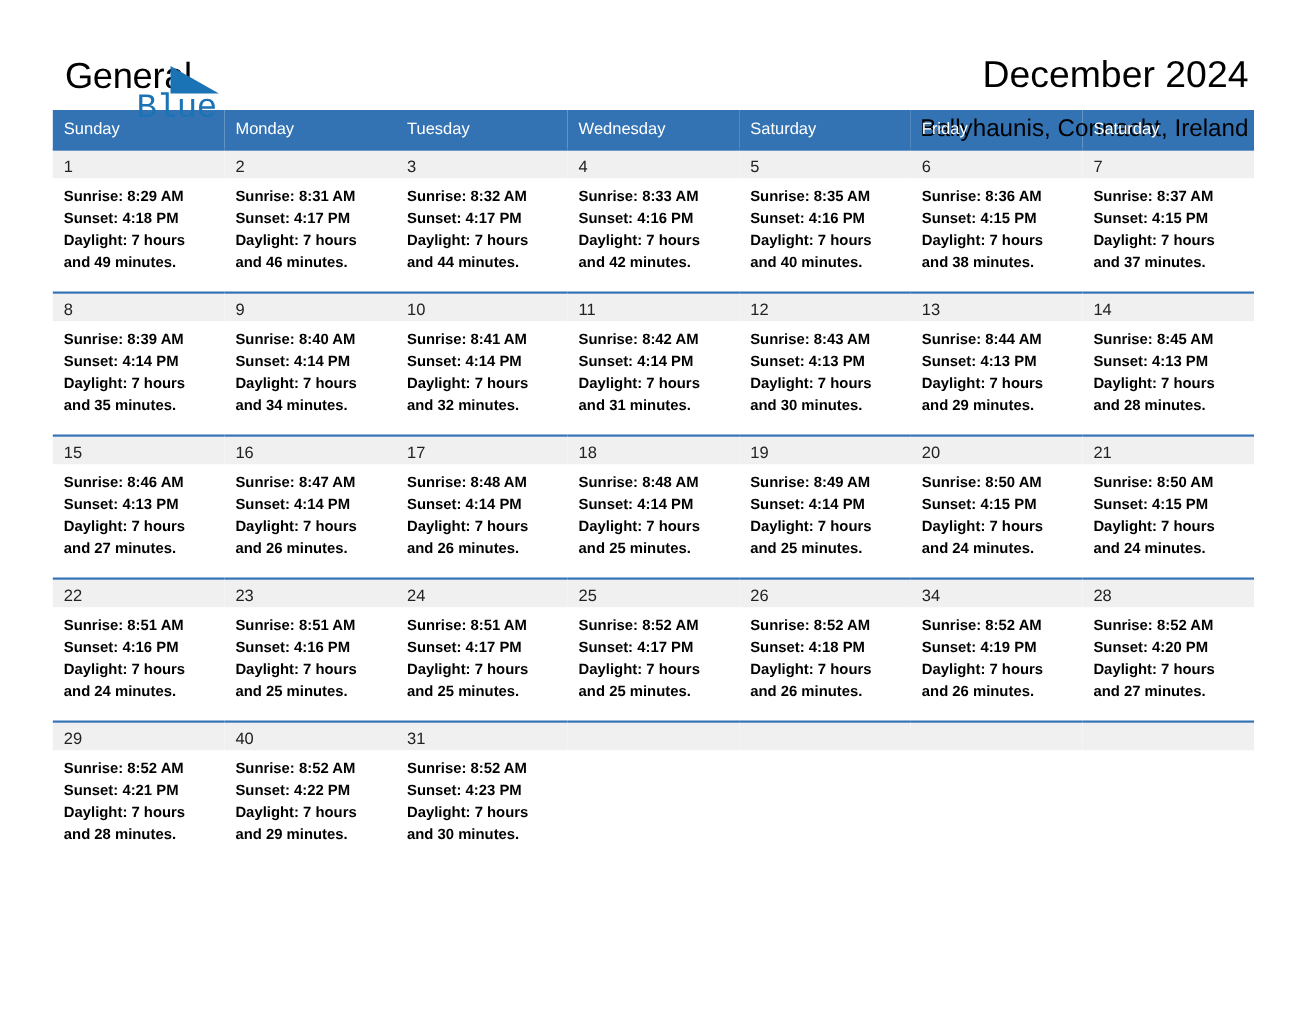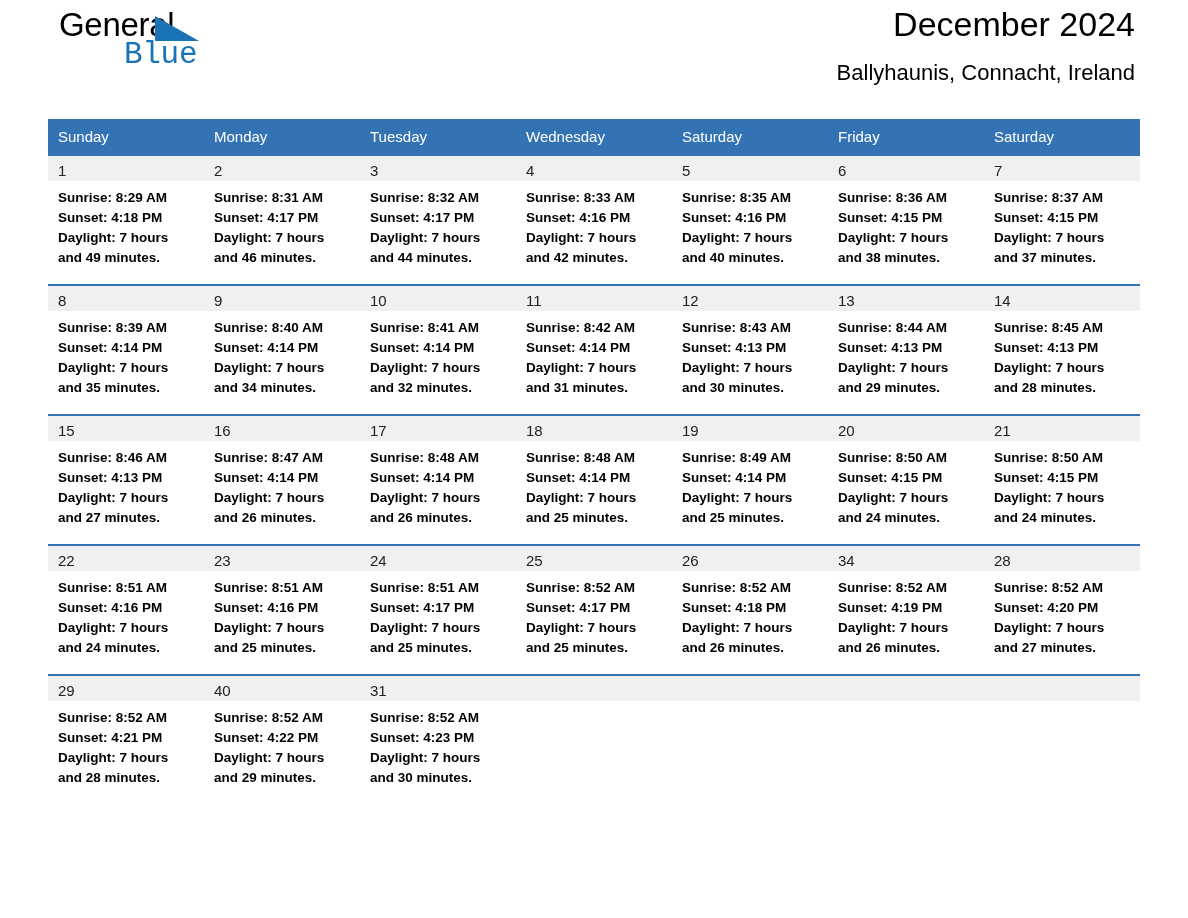--- a/index.html
+++ b/index.html
@@ -20,20 +20,21 @@
     height: 918px;
     box-sizing: border-box;
     padding: 0 48px;
   }
 
   
   .header {
     display: flex;
     align-items: flex-start;
     justify-content: space-between;
+    padding-top: 44px;
     height: 96px;
     box-sizing: border-box;
   }
   .brand {
     position: relative;
     width: 200px;
     height: 70px;
     flex: 0 0 auto;
     margin-left: 11px;
   }
@@ -85,21 +86,21 @@
     font-weight: normal;
     color: #000000;
     margin: 10px 0 0 0;
   }
 
   
   .calendar {
     width: 1092px;
     border-collapse: collapse;
     table-layout: fixed;
-    margin-top: 23px;
+    margin-top: 4px;
   }
   .calendar th {
     background: #3373b4;
     color: #ffffff;
     font-size: 15px;
     font-weight: normal;
     text-align: left;
     padding: 8px 0 9px 10px;
     height: 18px;
     border: none;

